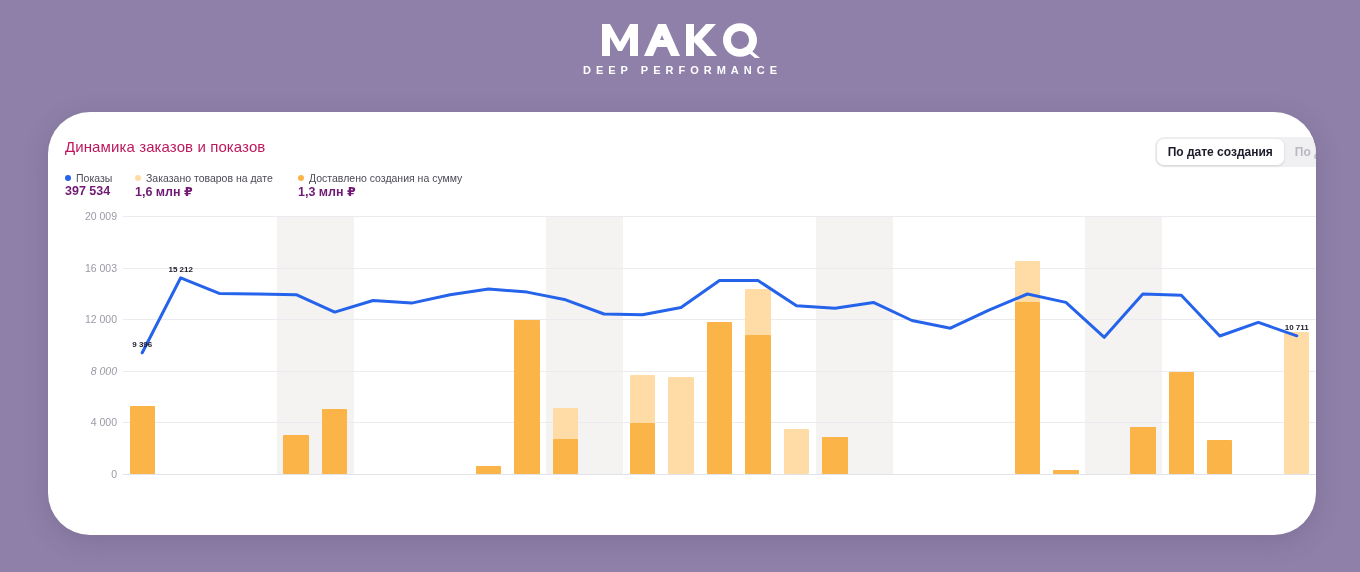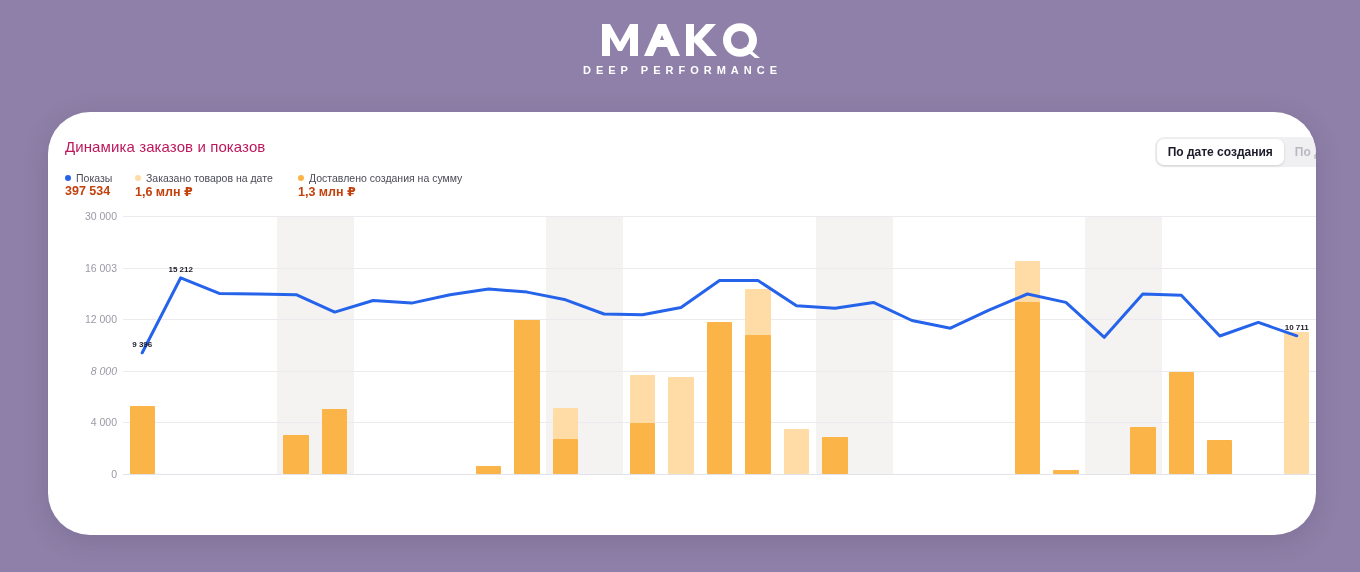--- a/index.html
+++ b/index.html
@@ -57,21 +57,21 @@
 
   
   .legend{
     position:absolute;left:17px;top:60px;
     display:flex;align-items:flex-start;
   }
   .lg{display:flex;flex-direction:column;}
   .lg-top{display:flex;align-items:center;gap:5px;}
   .dot{width:6px;height:6px;border-radius:50%;display:inline-block;}
   .lg-name{font-size:10.5px;color:#4b4b58;white-space:nowrap;}
-  .lg-val{font-size:12.5px;font-weight:700;color:#c2410c;white-space:nowrap;}
+  .lg-val{font-size:12.5px;font-weight:700;color:#701a75;white-space:nowrap;}
   .lg1{width:70px;}
   .lg2{width:163px;}
   .lg3{width:auto;}
 
   
   .plot{
     position:absolute;left:17px;top:104px;
     width:1251px;height:290px;
   }
   .yaxis{
@@ -167,21 +167,21 @@
       </div>
     </div>
 
     <div class="plot">
       <div class="yaxis" id="yaxis">
           <div class="ytick" style="top: 258px;">0</div>
           <div class="ytick" style="top: 206.4px;">4 000</div>
           <div class="ytick" style="top: 154.8px; font-style: italic;">8 000</div>
           <div class="ytick" style="top: 103.2px;">12 000</div>
           <div class="ytick" style="top: 51.6px;">16 003</div>
-          <div class="ytick" style="top: 0px;">30 000</div>
+          <div class="ytick" style="top: 0px;">20 009</div>
         </div>
       <div class="grid-area" id="gridArea">
         <div class="band" style="left: 153.935px; width: 76.9677px;"></div>
           <div class="band" style="left: 423.323px; width: 76.9677px;"></div>
           <div class="band" style="left: 692.71px; width: 76.9677px;"></div>
           <div class="band" style="left: 962.097px; width: 76.9677px;"></div>
           <div class="gl base" style="top: 258px;"></div>
           <div class="gl" style="top: 206.4px;"></div>
           <div class="gl" style="top: 154.8px;"></div>
           <div class="gl" style="top: 103.2px;"></div>

